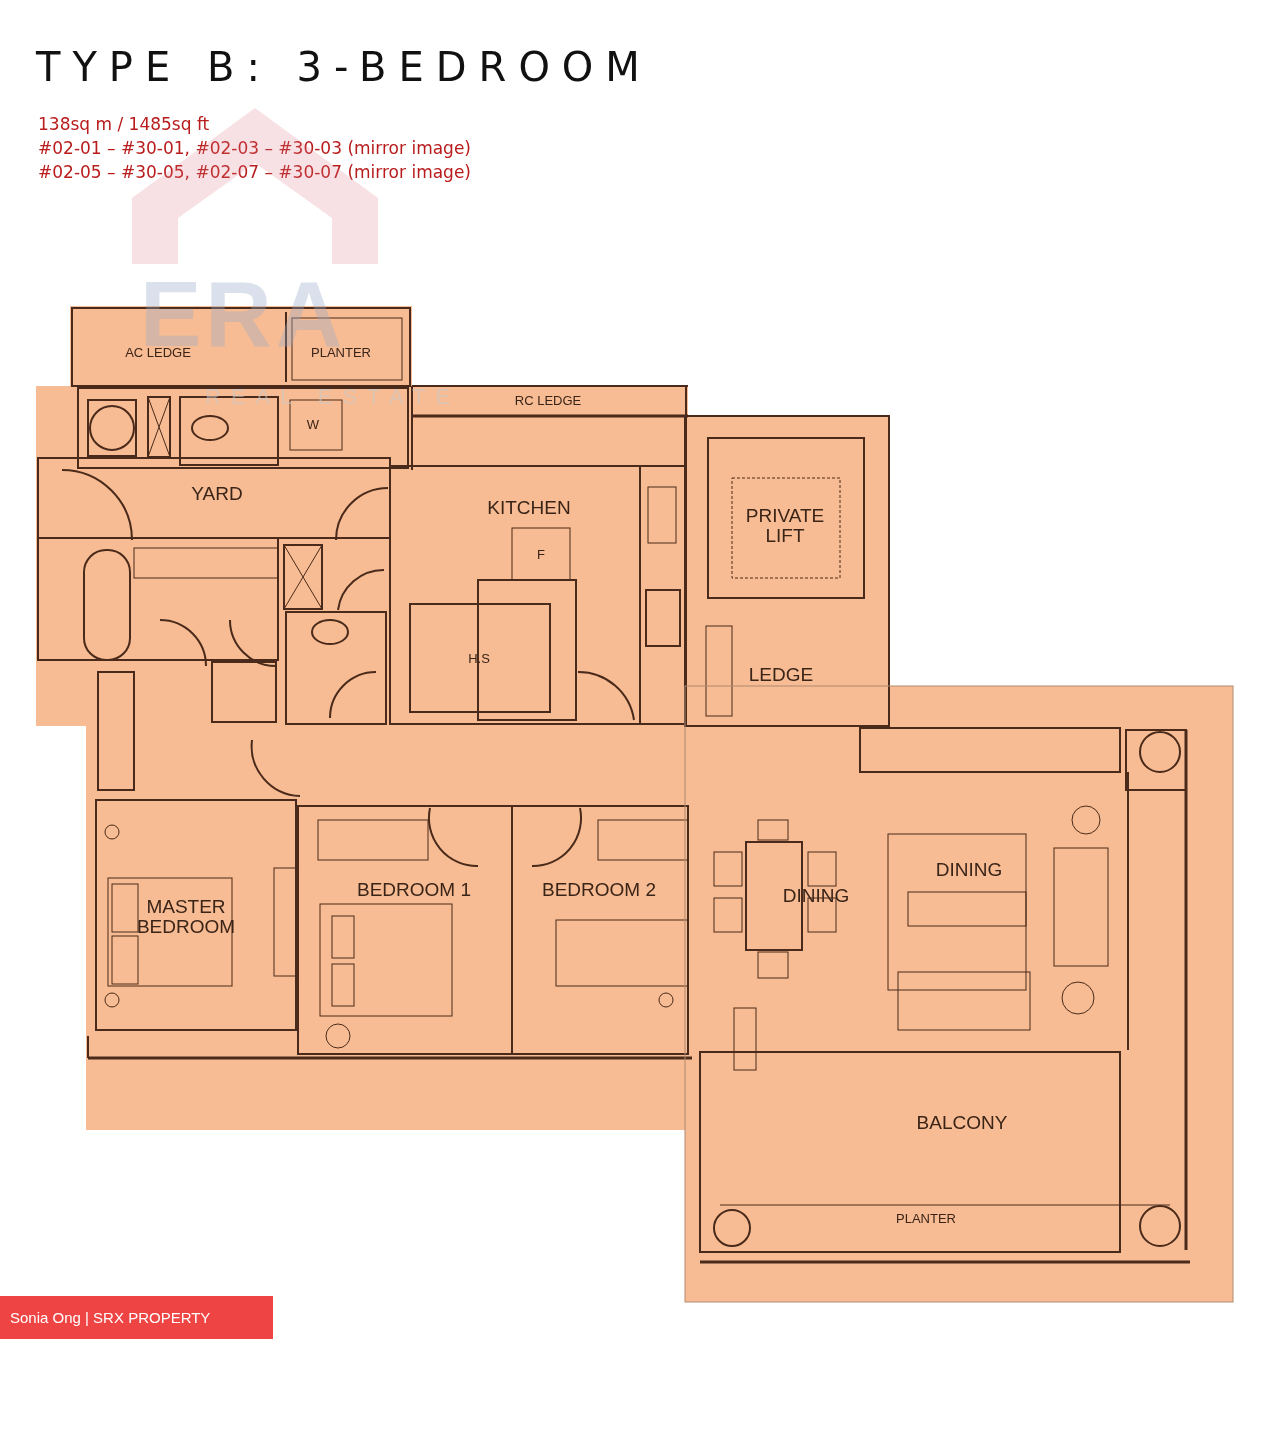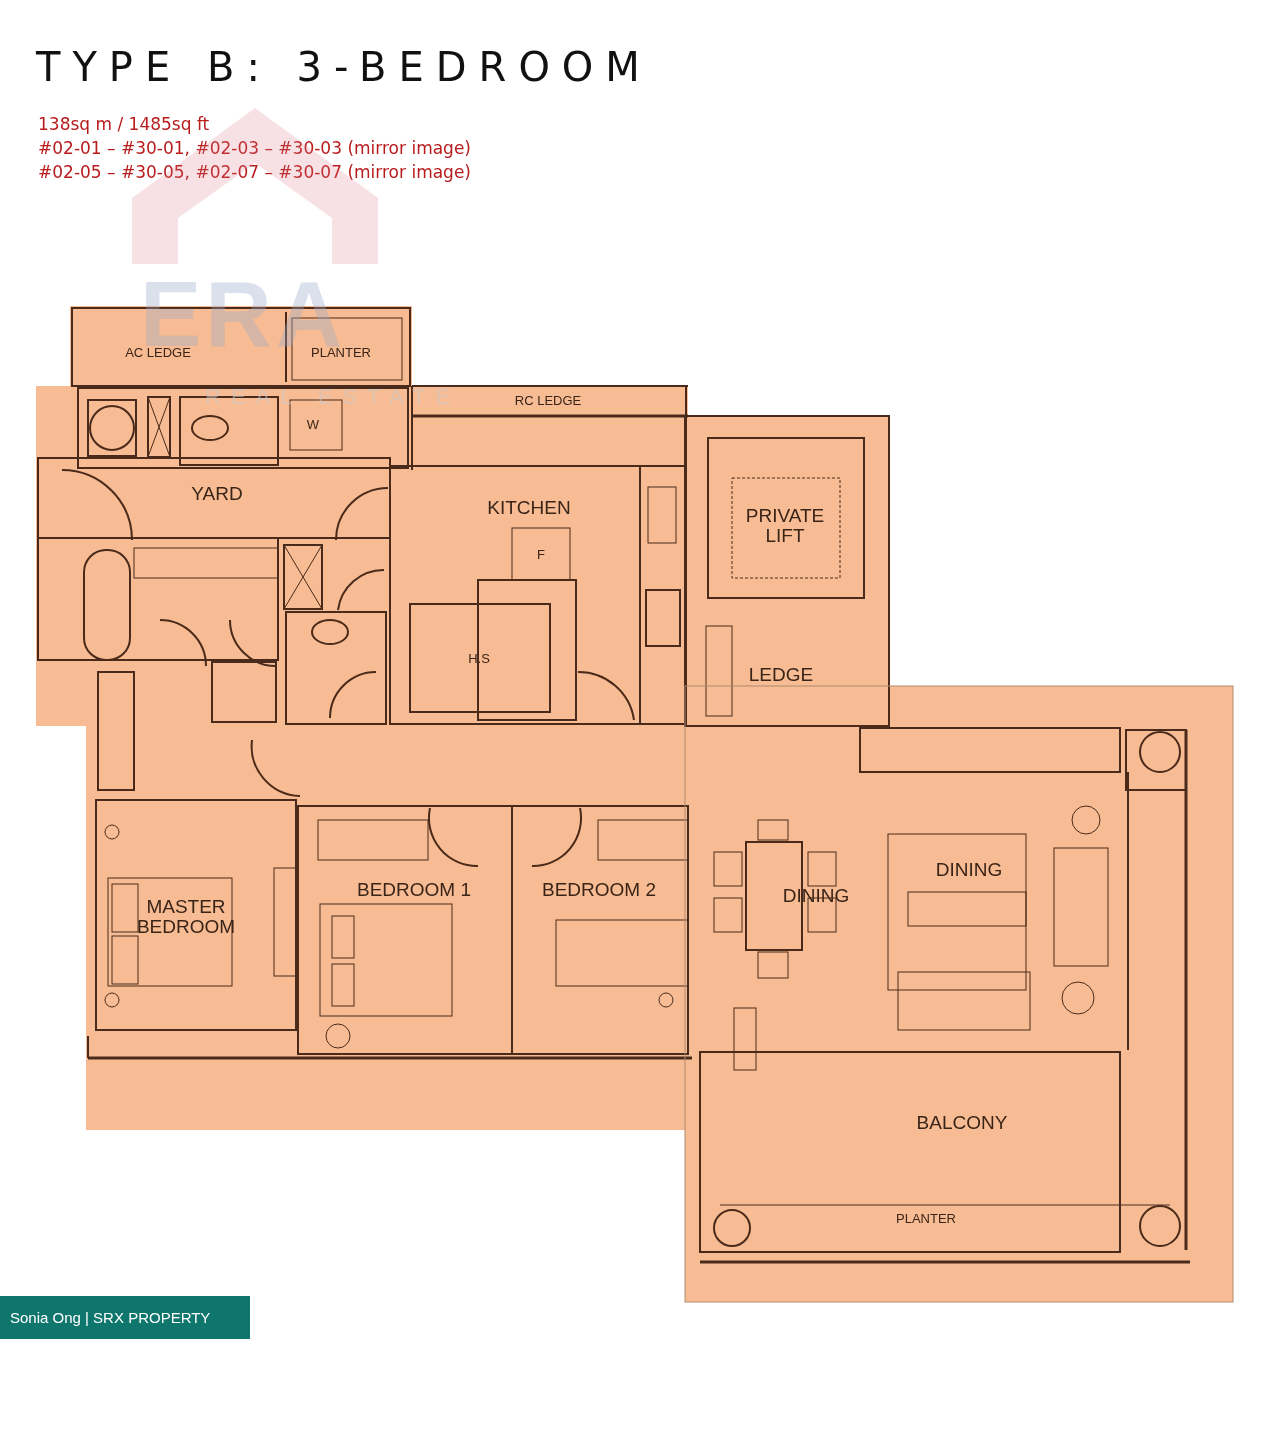--- a/index.html
+++ b/index.html
@@ -7,21 +7,21 @@
     .title { position: absolute; left: 36px; top: 44px; font-size: 40px; letter-spacing: 12px; color: #111; font-family: "DejaVu Sans", sans-serif; font-weight: 400; white-space: nowrap; text-align: center; }
     .subinfo { position: absolute; left: 38px; top: 112px; font-size: 17px; line-height: 24px; color: #b91c1c; font-family: "DejaVu Sans", sans-serif; }
     .subinfo div { white-space: nowrap; }
     .watermark-roof { position: absolute; left: 132px; top: 108px; width: 246px; height: 156px; }
     .watermark-text { position: absolute; left: 140px; top: 262px; font-size: 92px; font-weight: 700; color: rgba(150,170,200,0.35); letter-spacing: 4px; font-family: "Liberation Sans", sans-serif; }
     .watermark-sub { position: absolute; left: 205px; top: 384px; font-size: 22px; color: rgba(200,200,200,0.55); letter-spacing: 10px; font-family: "Liberation Sans", sans-serif; }
     svg.plan { position: absolute; left: 0; top: 0; }
     .lbl { position: absolute; color: #3a2418; font-family: "Liberation Sans", sans-serif; text-align: center; white-space: nowrap; transform: translate(-50%, -50%); line-height: 1.05; }
     .lbl.big { font-size: 19px; }
     .lbl.small { font-size: 13px; }
-    .credit { position: absolute; left: 0; top: 1296px; width: 250px; height: 43px; background: #0f766e; color: #ffffff; font-size: 15px; line-height: 43px; padding-left: 10px; box-sizing: border-box; font-family: "Liberation Sans", sans-serif; white-space: nowrap; }
+    .credit { position: absolute; left: 0; top: 1296px; width: 273px; height: 43px; background: #ef4444; color: #ffffff; font-size: 15px; line-height: 43px; padding-left: 10px; box-sizing: border-box; font-family: "Liberation Sans", sans-serif; white-space: nowrap; }
   </style>
 </head>
 <body>
 
 <div class="title">TYPE B: 3-BEDROOM</div>
 <div class="subinfo">
   <div>138sq m / 1485sq ft</div>
   <div>#02-01 – #30-01, #02-03 – #30-03 (mirror image)</div>
   <div>#02-05 – #30-05, #02-07 – #30-07 (mirror image)</div>
 </div>

